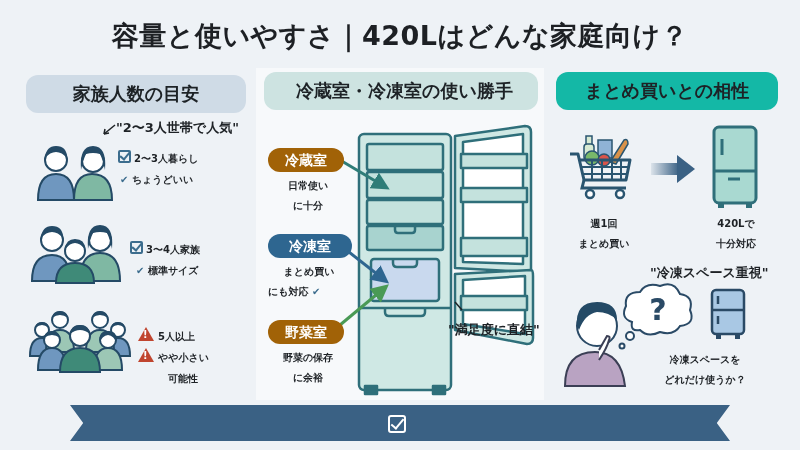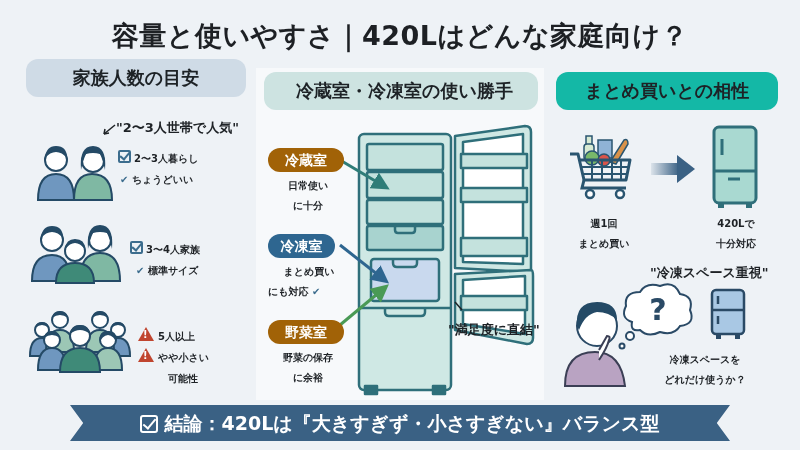--- a/index.html
+++ b/index.html
@@ -17,21 +17,21 @@
   }
   .panel-center {
     position: absolute; left: 256px; top: 68px; width: 288px; height: 332px;
     background: #f7f9fb;
   }
   .pill {
     position: absolute; height: 38px; border-radius: 12px;
     font-size: 18px; font-weight: bold; text-align: center; line-height: 38px;
     color: #1d2226;
   }
-  .pill-left { left: 26px; top: 59px; width: 220px; background: #cfdbe6; }
+  .pill-left { left: 26px; top: 75px; width: 220px; background: #cfdbe6; }
   .pill-center { left: 264px; top: 72px; width: 274px; background: #cde3e1; padding-left: 7px; }
   .pill-right { left: 556px; top: 72px; width: 222px; background: #14b8a6; }
 
   .t { position: absolute; font-weight: bold; color: #1e2226; white-space: nowrap; }
   .t16 { font-size: 10px; line-height: 20px; }
   .t14 { font-size: 13px; line-height: 18px; }
   .tag {
     position: absolute; height: 24px; border-radius: 12px; color: #fff;
     font-size: 14px; font-weight: bold; line-height: 24px; text-align: center;
   }
@@ -190,21 +190,21 @@
   <line x1="340" y1="160" x2="382" y2="185" stroke="#2f7d78" stroke-width="3" marker-end="url(#ah-teal)"></line>
   <line x1="340" y1="245" x2="382" y2="278" stroke="#2e6690" stroke-width="3" marker-end="url(#ah-blue)"></line>
   <line x1="340" y1="325" x2="382" y2="290" stroke="#4a9a55" stroke-width="3" marker-end="url(#ah-green)"></line>
   <line x1="462" y1="310" x2="455" y2="302" stroke="#1e2226" stroke-width="1.5"></line>
 </svg>
 
 <div class="tag tag-teal" style="left:268px;top:148px;width:76px">冷蔵室</div>
 <div class="t t16" style="left:272px;top:176px;text-align:center;width:72px">日常使い</div>
 <div class="t t16" style="left:272px;top:196px;text-align:center;width:72px">に十分</div>
 
-<div class="tag tag-blue" style="left:268px;top:234px;width:67px">冷凍室</div>
+<div class="tag tag-blue" style="left:268px;top:234px;width:84px">冷凍室</div>
 <div class="t t16" style="left:268px;top:262px;text-align:center;width:82px">まとめ買い</div>
 <div class="t t16" style="left:268px;top:282px;width:90px"><span>にも対応</span> <span class="check">✔</span></div>
 
 <div class="tag tag-green" style="left:268px;top:320px;width:76px">野菜室</div>
 <div class="t t16" style="left:266px;top:348px;text-align:center;width:84px">野菜の保存</div>
 <div class="t t16" style="left:266px;top:368px;text-align:center;width:84px">に余裕</div>
 
 <div class="t t14" style="left:448px;top:321px">"満足度に直結"</div>
 
 <svg style="left:568px;top:130px;width:72px;height:72px" viewBox="0 0 72 72">
@@ -260,14 +260,14 @@
   <rect x="2" y="2" width="32" height="44" rx="4" fill="#a9c8e4" stroke="#2a4a66" stroke-width="2.5"></rect>
   <path d="M2 22 H34" stroke="#2a4a66" stroke-width="2.5"></path>
   <path d="M8 8 V16 M8 28 V36" stroke="#2a4a66" stroke-width="2.5"></path>
   <rect x="6" y="46" width="5" height="5" fill="#2a4a66"></rect>
     <rect x="25" y="46" width="5" height="5" fill="#2a4a66"></rect>
 </svg>
 <div class="t t16" style="left:640px;top:350px;width:130px;text-align:center">冷凍スペースを</div>
 <div class="t t16" style="left:632px;top:370px;width:146px;text-align:center">どれだけ使うか？</div>
 
 <div class="banner">
-  <span class="cbx-w"></span><span>結論：420Lは『大きすぎず・小さすぎない』バランス型</span>
+  <span class="cbx-w"></span>
 </div>
 
 </body></html>

